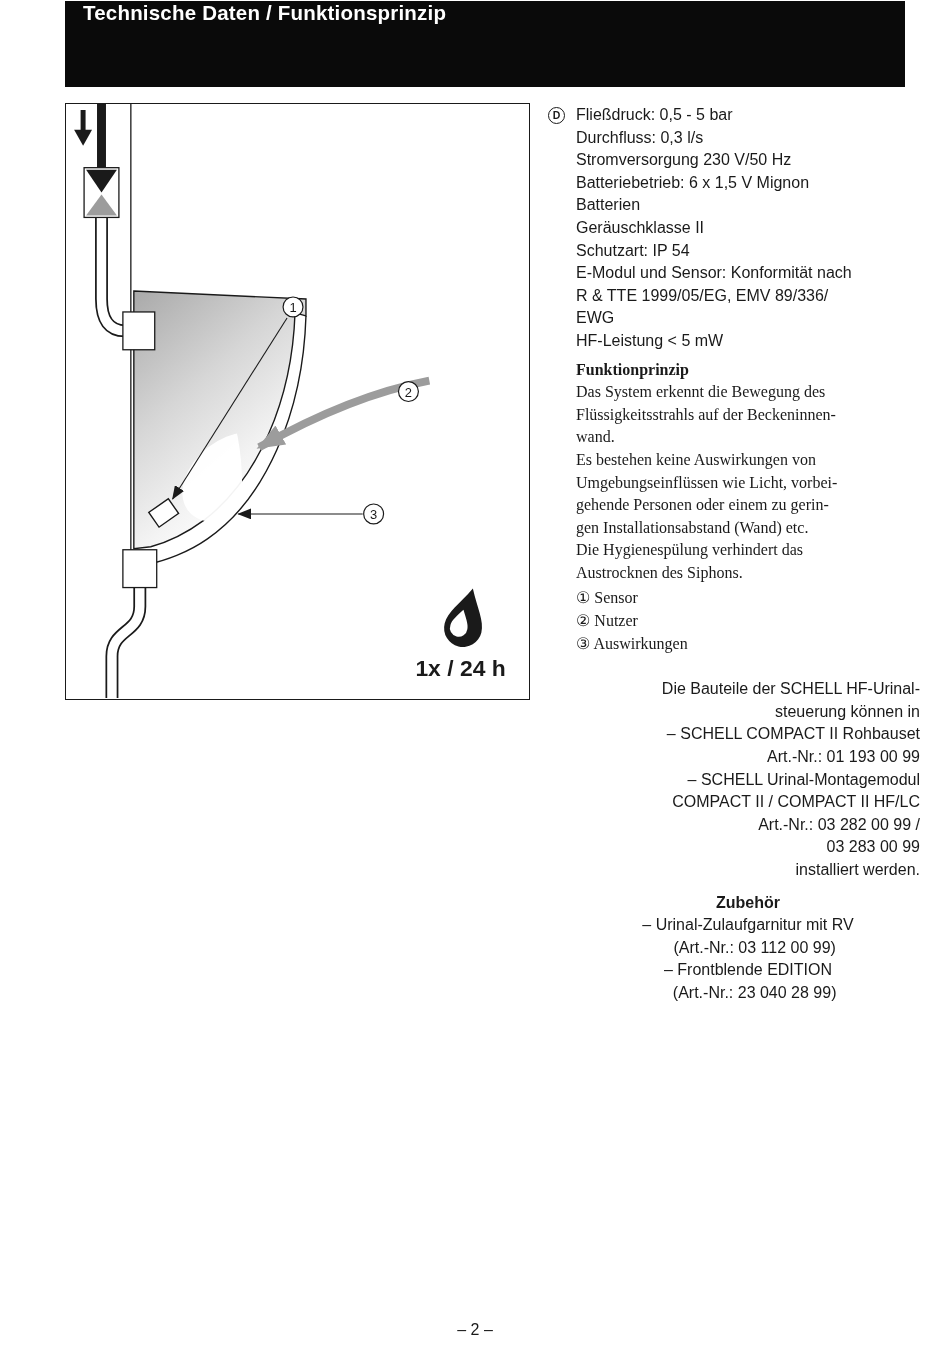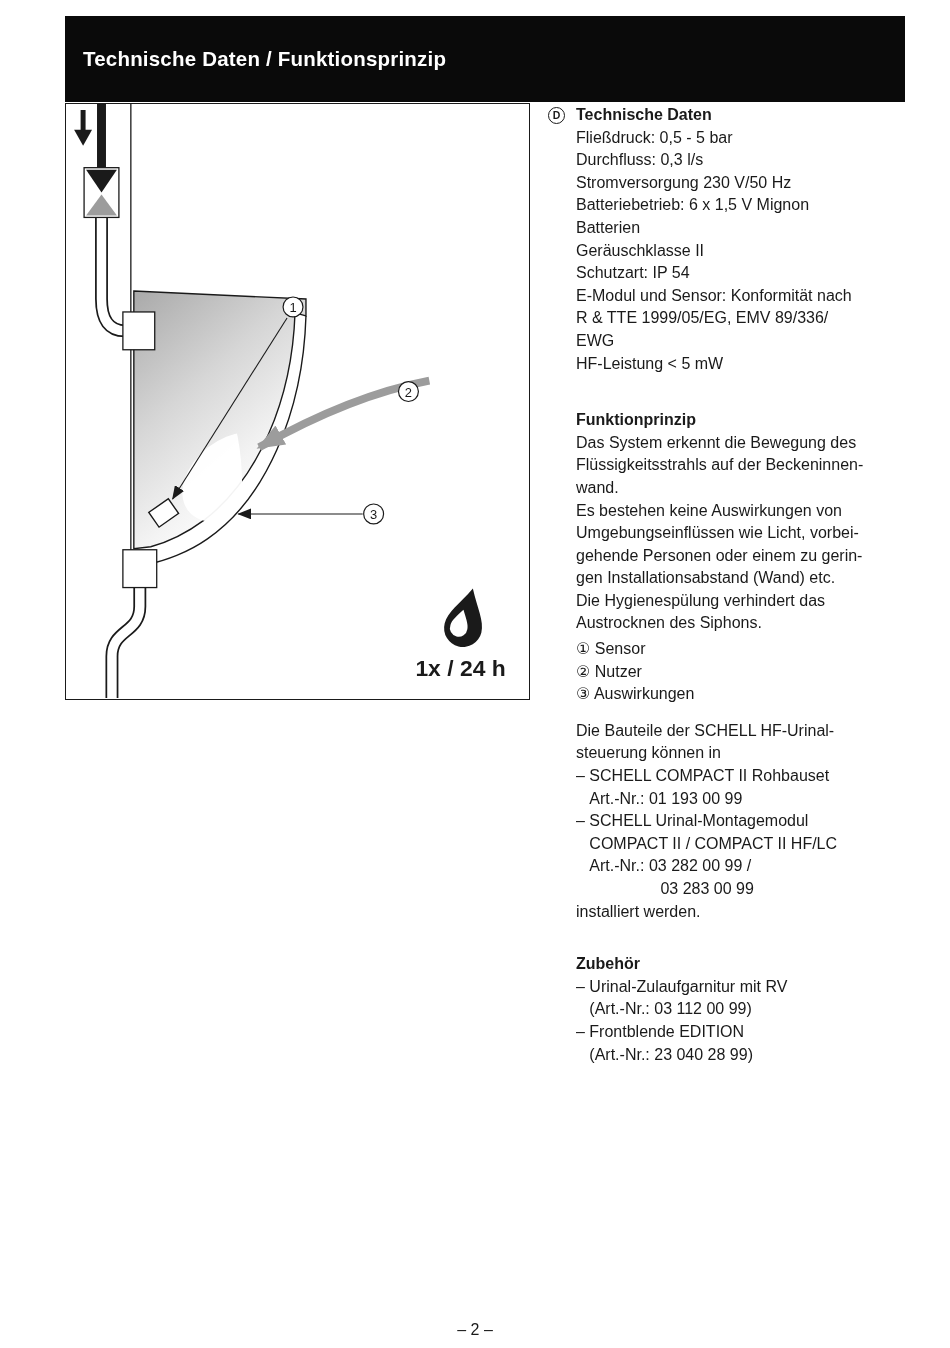--- a/index.html
+++ b/index.html
@@ -5,23 +5,23 @@
   * { margin:0; padding:0; box-sizing:border-box; }
   html,body { background:#ffffff; }
   body {
     font-family:"Liberation Sans","DejaVu Sans",sans-serif;
     color:#1a1a1a;
     width:950px;
   }
   .page { position:relative; width:950px; height:1348px; background:#fff; overflow:hidden; }
 
   .header-bar {
-    position:absolute; left:65px; top:16px; width:840px; height:86px;
+    position:absolute; left:65px; top:1px; width:840px; height:86px;
     background:#0a0a0a; color:#fff;
-    display:flex; align-items:center; padding-left:18px;
+    display:flex; align-items:flex-start; padding-left:18px;
   }
   .header-bar h1 { font-size:20.5px; font-weight:bold; letter-spacing:0.2px; }
 
   .diagram-box {
     position:absolute; left:65px; top:103px; width:465px; height:597px;
     border:1.4px solid #1a1a1a; background:#fff;
   }
   .diagram-box svg { display:block; }
 
   .content {
@@ -31,23 +31,23 @@
   .col { margin-left:28px; }
   .lang-circle {
     position:absolute; left:0; top:3px; width:17px; height:17px;
     border:1.3px solid #1a1a1a; border-radius:50%;
     display:flex; align-items:center; justify-content:center;
     font-size:10.5px; font-weight:bold; line-height:1;
   }
   h3 { font-size:16px; font-weight:bold; }
   .lines { white-space:pre-wrap; }
   .legend { margin-top:3px; }
-  .section-funktion { margin-top:34px; }
-  .section-bauteile { margin-top:14px; }
-  .section-zubehoer { margin-top:30px; }
+  .section-funktion { margin-top:6px;font-family:Liberation Serif, serif; }
+  .section-bauteile { margin-top:23px;text-align:right; }
+  .section-zubehoer { margin-top:10px;text-align:center; }
 
   .page-number {
     position:absolute; left:0; right:0; bottom:9px;
     text-align:center; font-size:16px;
   }
 </style>
 </head>
 <body>
 
 <div class="page">
@@ -142,21 +142,20 @@
 
       <text x="350" y="575" font-size="23" font-weight="bold" fill="#1a1a1a">1x / 24 h</text>
     </svg>
   </div>
 
   <div class="content">
     <span class="lang-circle">D</span>
     <div class="col">
 
       <section>
-        <h3>Technische Daten</h3>
         <div class="lines">Fließdruck: 0,5 - 5 bar
 Durchfluss: 0,3 l/s
 Stromversorgung 230 V/50 Hz
 Batteriebetrieb: 6 x 1,5 V Mignon
 Batterien
 Geräuschklasse II
 Schutzart: IP 54
 E-Modul und Sensor: Konformität nach
 R &amp; TTE 1999/05/EG, EMV 89/336/
 EWG

